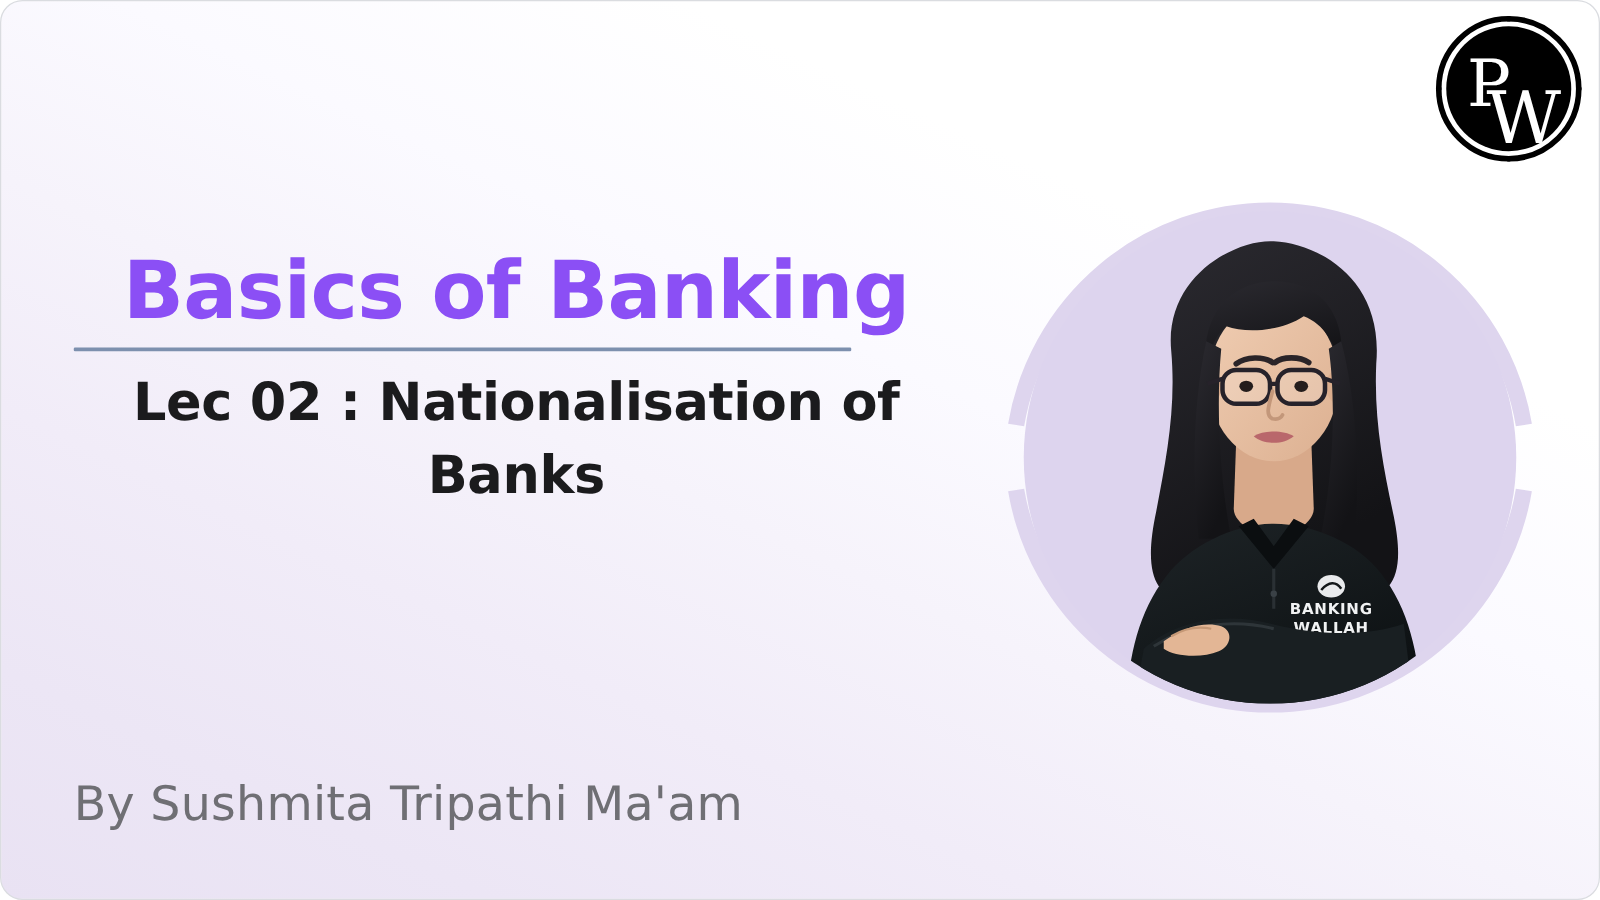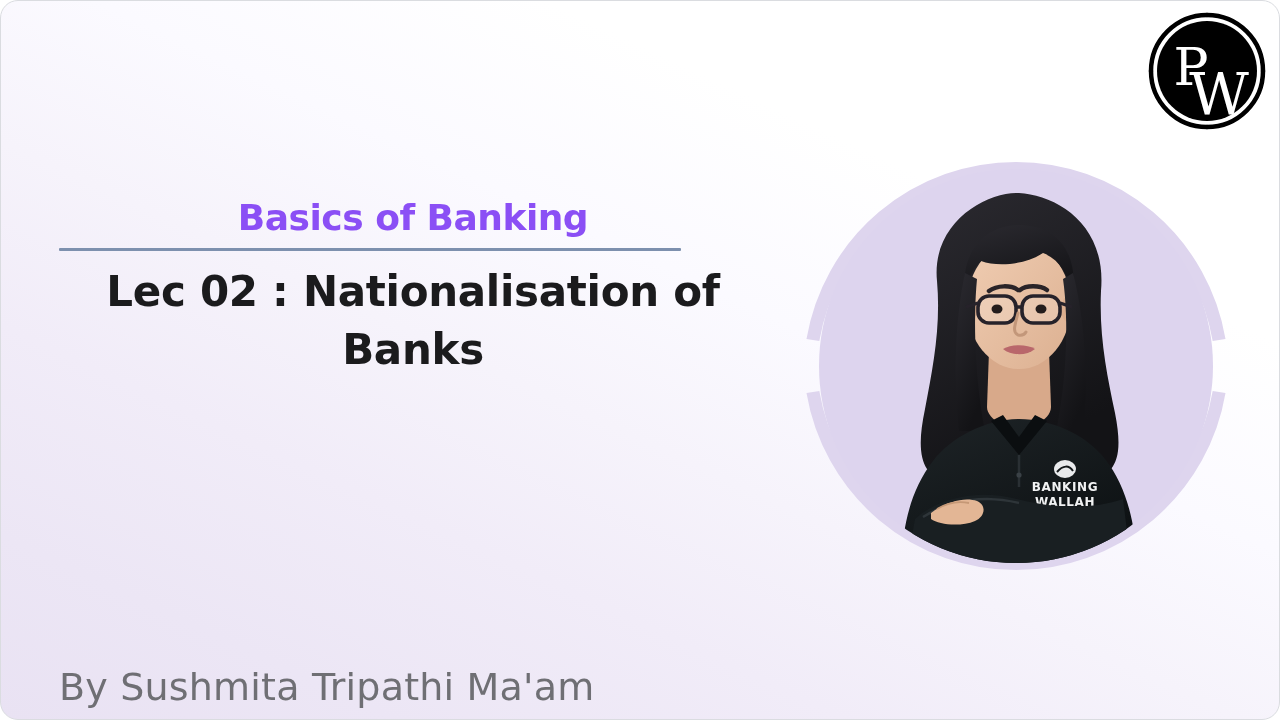--- a/index.html
+++ b/index.html
@@ -74,21 +74,21 @@
   
   .text-block {
     position: absolute;
     left: 56px;
     top: 198px;
     width: 712px;
   }
 
   .course-title {
     font-family: "DejaVu Sans", sans-serif;
-    font-size: 36px;
+    font-size: 64px;
     font-weight: 700;
     letter-spacing: -0.5px;
     color: #8b4ff5;
     text-align: center;
     line-height: 1.08;
     padding: 0 2px 10px 2px;
   }
 
   .title-rule {
     width: 622px;
@@ -112,21 +112,20 @@
   .presenter {
     position: absolute;
     left: 58px;
     top: 620px;
     font-family: "DejaVu Sans", sans-serif;
     font-size: 38px;
     font-weight: 400;
     color: #6f6f74;
     letter-spacing: 0.2px;
     white-space: nowrap;
-    margin-top: 44px;
   }
 </style>
 </head>
 <body>
 
 <div id="slide">
 
   <div class="pw-logo">
     <svg viewBox="0 0 128 128" width="128" height="128">
       <circle cx="64" cy="64" r="50" fill="#000000"></circle>

